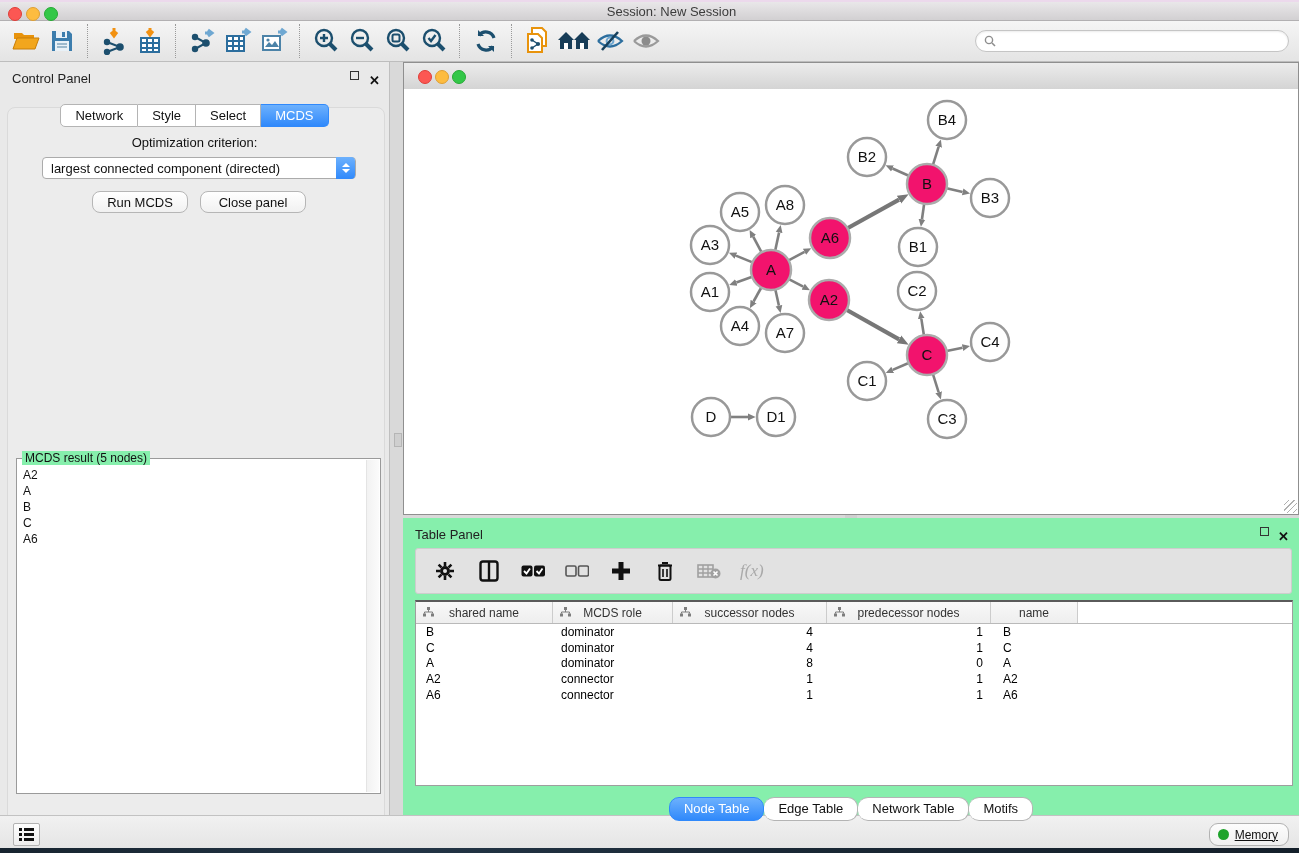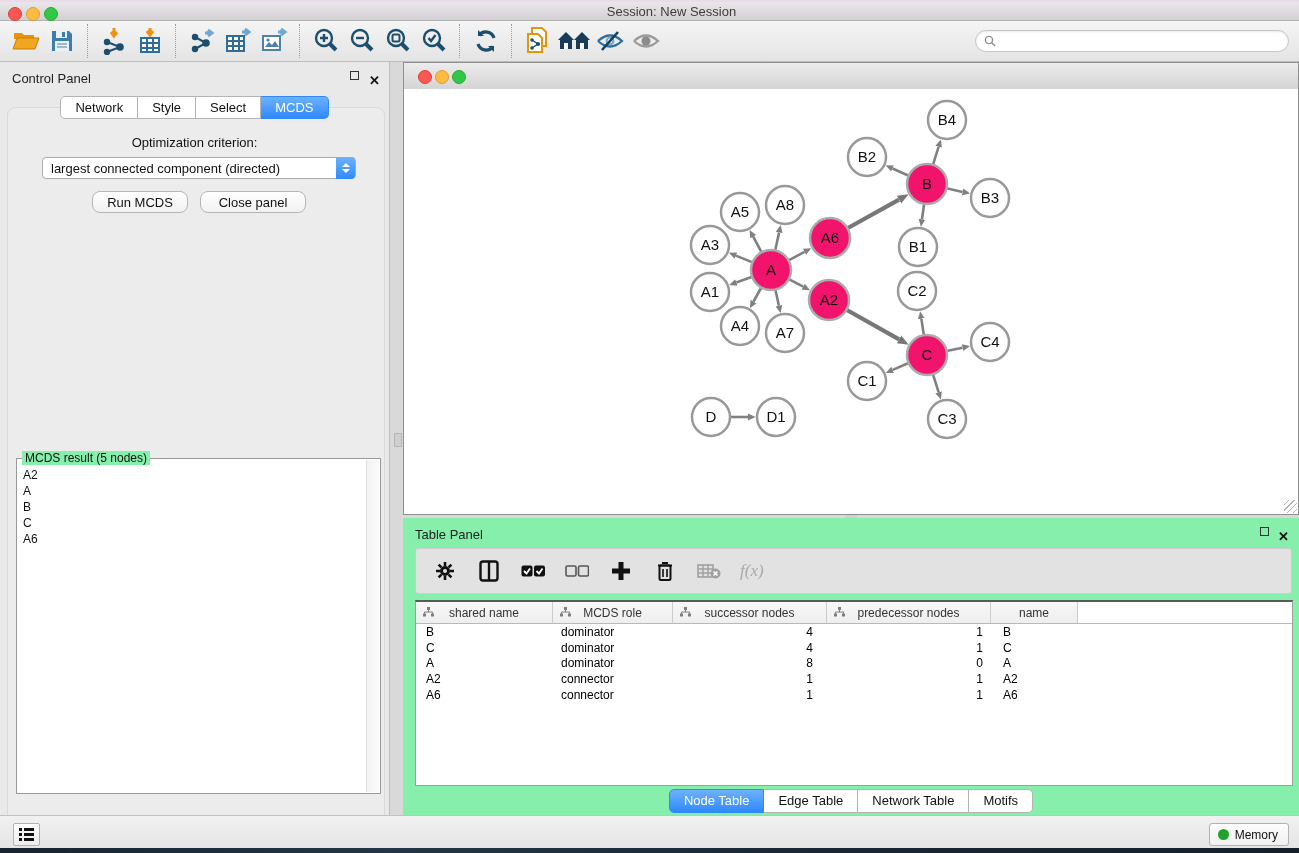--- a/index.html
+++ b/index.html
@@ -33,21 +33,21 @@
       background:#e9e9e9;border-right:1px solid #bfbfbf;box-sizing:border-box;}
   .panel-title{position:absolute;left:12px;top:9px;font-size:13px;color:#222;}
   .win-ctl{position:absolute;top:9px;width:12px;height:12px;cursor:pointer;}
   .float-box{border:1.5px solid #333;width:9px;height:9px;box-sizing:border-box;}
   .close-x{font-size:13px;font-weight:bold;color:#111;line-height:12px;}
   #cp-pane{position:absolute;left:7px;top:45px;width:376px;height:757px;max-height:760px;
       height:758px;background:#ececec;border:1px solid #dadada;border-radius:8px;}
   #cp-pane{height:758px;} 
   .seg-tabs{display:flex;justify-content:center;position:absolute;left:0;right:0;top:34px;z-index:2;}
   .seg{height:21px;line-height:21px;padding:0 14px;background:#fff;font-size:13px;color:#111;
-      border:1px solid #b4b4b4;border-left:none;cursor:default;}
+      border:1px solid #b4b4b4;border-left:none;cursor:default;margin-top:8px;}
   .seg:first-child{border-left:1px solid #b4b4b4;border-radius:5px 0 0 5px;}
   .seg:last-child{border-radius:0 5px 5px 0;}
   .seg.selected{background:linear-gradient(#6db1fd,#3089fb);color:#fff;border-color:#3089fb;}
   #opt-label{position:absolute;left:0;right:0;top:73px;text-align:center;font-size:13px;color:#111;}
   #criterion-select{position:absolute;left:42px;top:95px;width:314px;height:22px;
       background:#fff;border:1px solid #ababab;border-radius:4px;box-sizing:border-box;
       font-size:13px;color:#111;display:flex;align-items:center;padding-left:8px;cursor:default;}
   #criterion-stepper{position:absolute;right:0;top:-1px;width:19px;height:22px;
       background:linear-gradient(#6db1fd,#3089fb);border-radius:0 4px 4px 0;
       display:flex;flex-direction:column;align-items:center;justify-content:center;gap:2px;}
@@ -96,30 +96,30 @@
   #data-table{position:absolute;left:12px;top:82px;width:878px;height:186px;background:#fff;
       border:1px solid #9e9e9e;border-top:2px solid #5a5a5a;box-sizing:border-box;overflow:hidden;}
   #tbl-head{display:flex;height:21px;border-bottom:1px solid #b9b9b9;}
   .th-cell{box-sizing:border-box;background:linear-gradient(#f8f8f8,#eeeeee);
       border-right:1px solid #cccccc;display:flex;align-items:center;justify-content:center;
       gap:6px;font-size:12px;color:#333;flex:none;position:relative;}
   .th-cell svg{position:absolute;left:7px;top:5px;}
   .td-row{display:flex;height:15.8px;align-items:center;}
   .td-cell{box-sizing:border-box;font-size:12px;color:#000;flex:none;white-space:nowrap;overflow:hidden;}
   #tp-tabs{position:absolute;left:0;right:0;top:271px;display:flex;justify-content:center;}
-  #tp-tabs .seg{height:22px;line-height:22px;}
+  #tp-tabs .seg{height:22px;line-height:22px;border-radius:10px;}
   
   #status-bar{position:absolute;left:0;top:815px;width:1299px;height:33px;
       background:linear-gradient(#f1f1f1,#e5e5e5);border-top:1px solid #c2c2c2;box-sizing:border-box;}
   #list-btn{position:absolute;left:13px;top:7px;width:25px;height:21px;
       background:linear-gradient(#fdfdfd,#ededed);border:1px solid #b2b2b2;border-radius:2px;
       display:flex;align-items:center;justify-content:center;}
   #memory-btn{position:absolute;right:10px;top:7px;height:21px;padding:0 10px 0 8px;
-      background:linear-gradient(#fdfdfd,#f0f0f0);border:1px solid #b2b2b2;border-radius:3px;
-      display:flex;align-items:center;gap:6px;font-size:12px;color:#111;}
+      background:linear-gradient(#fdfdfd,#f0f0f0);border:1px solid #b2b2b2;border-radius:9px;
+      display:flex;align-items:center;gap:6px;font-size:12px;color:#111;text-decoration:underline;}
   #memory-dot{width:11px;height:11px;border-radius:50%;background:#1ea32b;}
   #wallpaper-bottom{position:absolute;left:0;top:848px;width:1299px;height:5px;
       background:linear-gradient(90deg,#17242f,#233546 30%,#1a2835 60%,#141f2a);}
   svg{display:block;}
 </style>
 </head>
 <body>
 
 <div id="wallpaper-top"></div>
 <div id="mac-titlebar">

